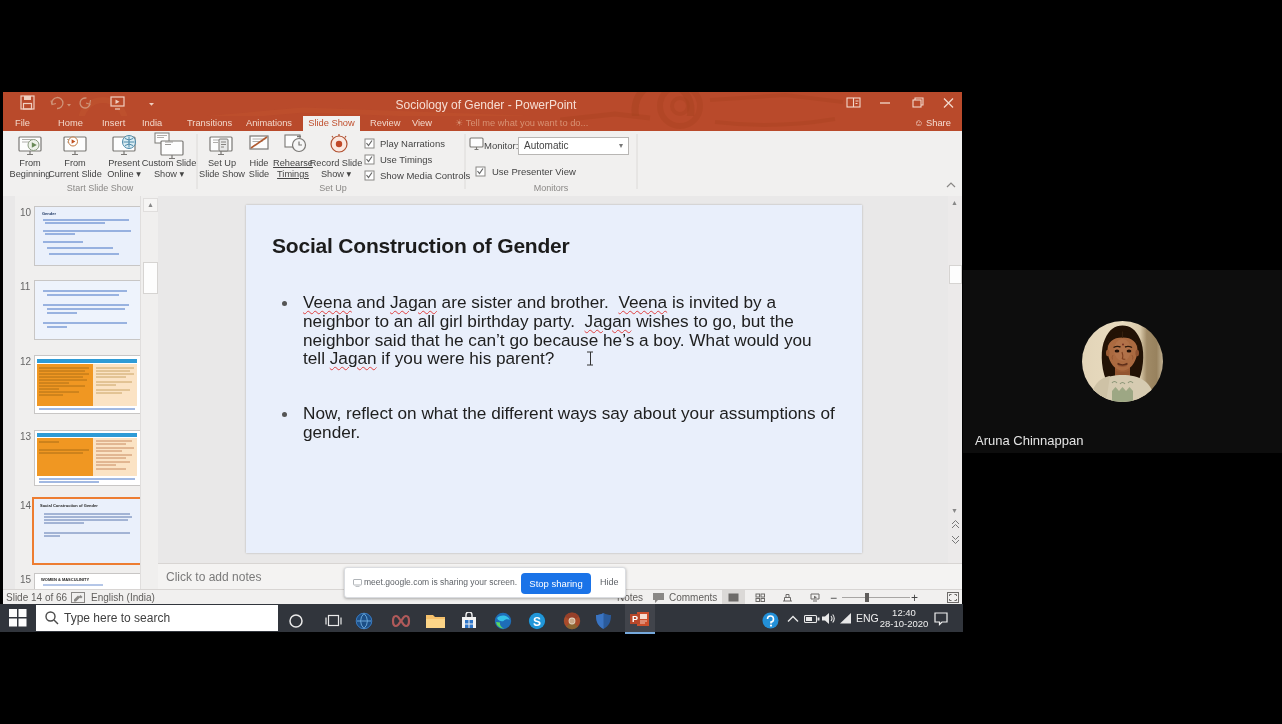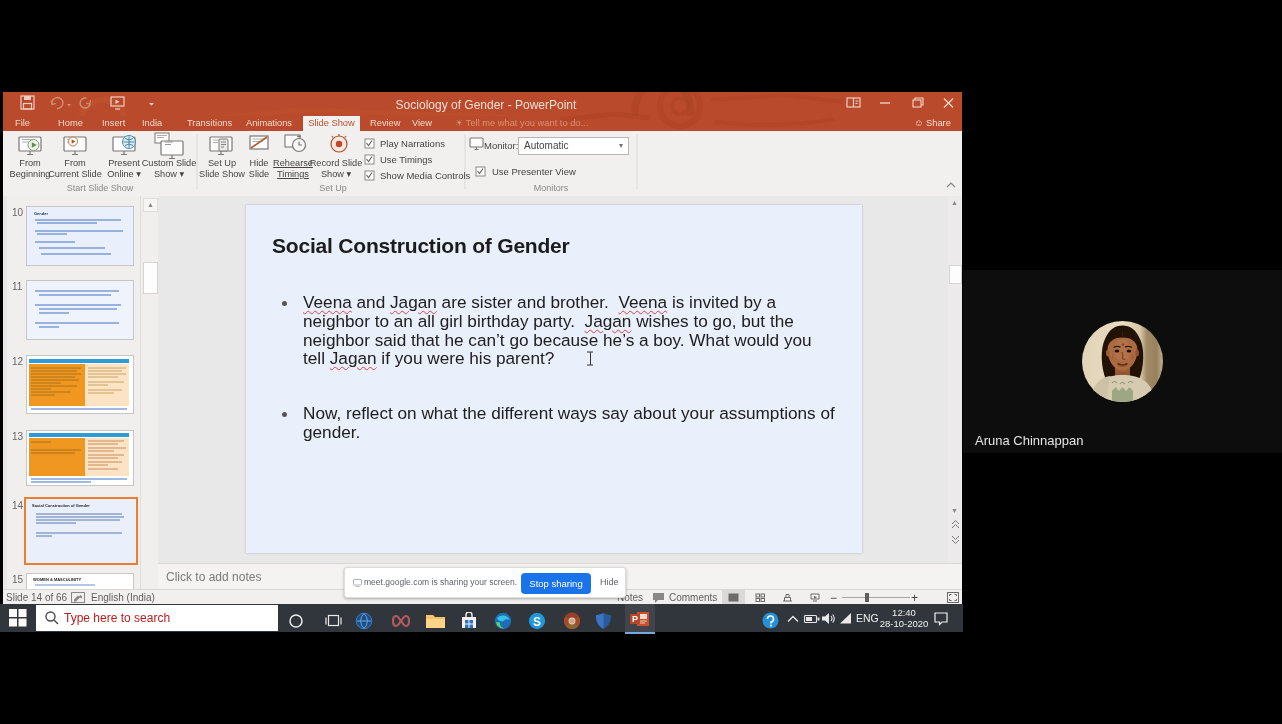--- a/index.html
+++ b/index.html
@@ -11,21 +11,21 @@
 #titlebar{left:0;top:0;width:959px;height:24px;background:#b94a2b;}
 #tabrow{left:0;top:24px;width:959px;height:15px;background:#b94a2b;}
 .tab{position:absolute;top:0;height:15px;color:#f2d8cb;font-size:9.3px;line-height:15px;}
 .tab.active{background:#f1f0ef;color:#c0502f;text-align:center;}
 #ribbon{left:0;top:39px;width:959px;height:65px;background:#f1f0ef;border-bottom:1px solid #d8d5d3;}
 .grplabel{position:absolute;top:52px;font-size:9px;color:#8a8886;width:120px;text-align:center;}
 .btnlabel{position:absolute;font-size:9.2px;color:#444;text-align:center;line-height:11px;}
 .cbrow{position:absolute;font-size:9.5px;color:#444;}
 
 #pptbody{left:0;top:104px;width:959px;height:393px;background:#e9e8e8;}
-#thumbpanel{left:4px;top:0;width:137px;height:393px;background:#f0efee;}
+#thumbpanel{left:12px;top:0;width:137px;height:393px;background:#f0efee;}
 #thumbscroll{left:137px;top:0;width:18px;height:393px;background:#f0efee;border-left:1px solid #e0dedd;}
 #mainarea{left:155px;top:0;width:790px;height:367px;background:#e9e8e8;}
 #mainscroll{left:945px;top:0;width:14px;height:367px;background:#eceaea;}
 #notesbar{left:155px;top:367px;width:804px;height:26px;background:#f4f3f2;border-top:1px solid #d8d5d3;}
 .thumb{position:absolute;left:19px;width:106px;background:#fff;border:1px solid #c8c6c5;}
 .thumbnum{position:absolute;left:5px;font-size:10px;color:#666;}
 
 #slide{left:246px;top:205px;width:616px;height:348px;background:#e9effb;box-shadow:0 0 2px rgba(0,0,0,.25);}
 .bullettext{font-size:17.2px;color:#202020;line-height:18.8px;}
 .bdot{position:absolute;width:5px;height:5px;border-radius:50%;background:#555;}
@@ -375,21 +375,21 @@
         <rect x="9.5" y="0" width="8" height="8"></rect>
         <rect x="0" y="9.5" width="8" height="8"></rect>
         <rect x="9.5" y="9.5" width="8" height="8"></rect>
       </g>
   </svg>
   <div class="abs" style="left:36px;top:1px;width:242px;height:26px;background:#fff;">
     <svg class="abs" style="left:9px;top:6px;" width="14" height="14">
         <circle cx="5.5" cy="5.5" r="4.5" fill="none" stroke="#4a4a4a" stroke-width="1.4"></circle>
         <line x1="9" y1="9" x2="13" y2="13" stroke="#4a4a4a" stroke-width="1.4"></line>
       </svg>
-    <span class="abs" style="left:28px;top:6px;font-size:12px;color:#b91c1c;">Type here to search</span>
+    <span class="abs" style="left:28px;top:6px;font-size:12px;color:#404040;">Type here to search</span>
   </div>
   <svg class="abs" style="left:289px;top:10px;" width="16" height="16">
       <circle cx="7" cy="7" r="6" fill="none" stroke="#eaeaea" stroke-width="1.5"></circle>
     </svg>
   <svg class="abs" style="left:325px;top:9px;" width="17" height="16">
       <g fill="none" stroke="#eaeaea" stroke-width="1.2">
         <rect x="3.5" y="2.5" width="10" height="10"></rect>
         <path d="M1 4.5 v7 M16 4.5 v7"></path>
       </g>
     </svg>

